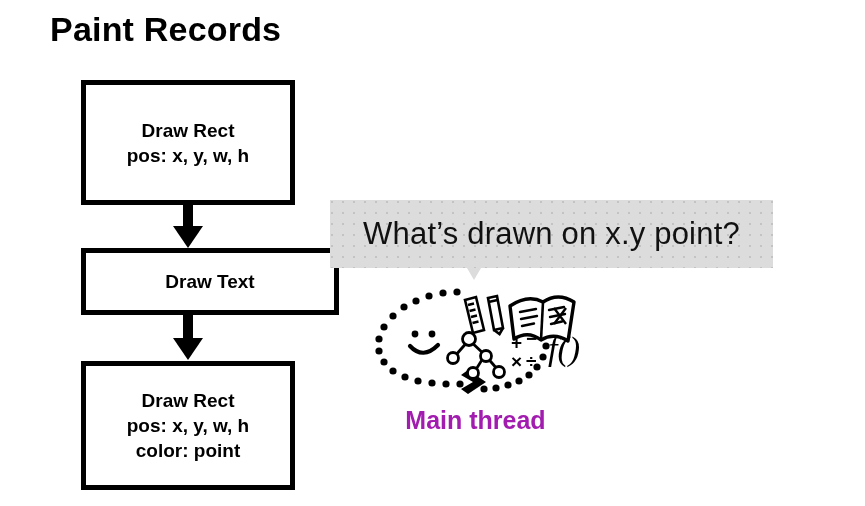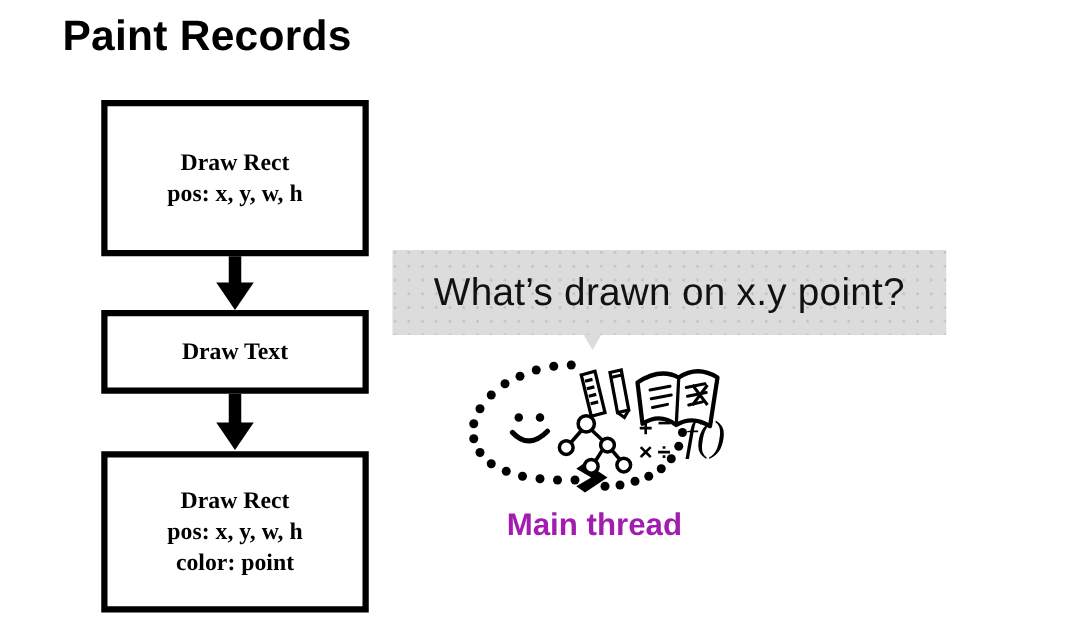--- a/index.html
+++ b/index.html
@@ -46,25 +46,24 @@
     flex-direction: column;
     align-items: center;
     justify-content: center;
     text-align: center;
   }
   .record-box .line {
     font-size: 19px;
     font-weight: bold;
     line-height: 25px;
     white-space: nowrap;
-    font-family: Liberation Serif, serif;
   }
 
   #record-box-1 { top: 0px;   width: 214px; height: 125px; }
-  #record-box-2 { top: 168px; width: 214px; height: 67px;  }
+  #record-box-2 { top: 168px; width: 258px; height: 67px;  }
   #record-box-3 { top: 281px; width: 214px; height: 129px; }
 
   
   .flow-arrow {
     position: absolute;
     left: 98px;            
     width: 18px;
   }
   .flow-arrow .shaft {
     position: absolute;
@@ -86,21 +85,21 @@
   #flow-arrow-1 .shaft { height: 23px; }
   #flow-arrow-1 .head  { top: 21px; }
 
   #flow-arrow-2 { top: 235px; height: 46px; }
   #flow-arrow-2 .shaft { height: 25px; }
   #flow-arrow-2 .head  { top: 23px; }
 
   
   #speech-bubble {
     position: absolute;
-    left: 314px;
+    left: 330px;
     top: 200px;
     width: 443px;
     height: 68px;
     background: #dcdcdc;
     background-image:
       radial-gradient(circle at 2px 2px, rgba(175,175,175,0.55) 1px, transparent 1.2px);
     background-size: 11px 11px;
     display: flex;
     align-items: center;
     justify-content: center;

